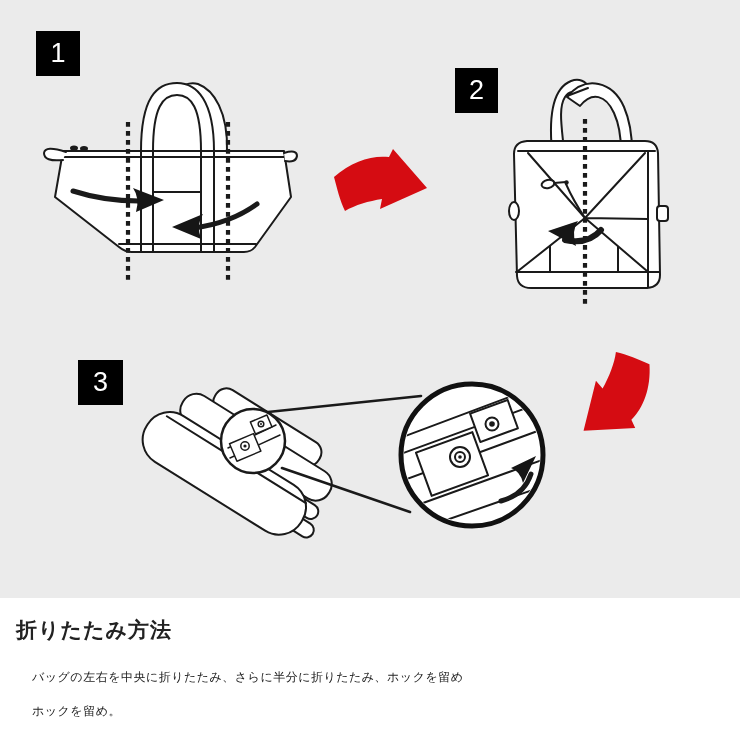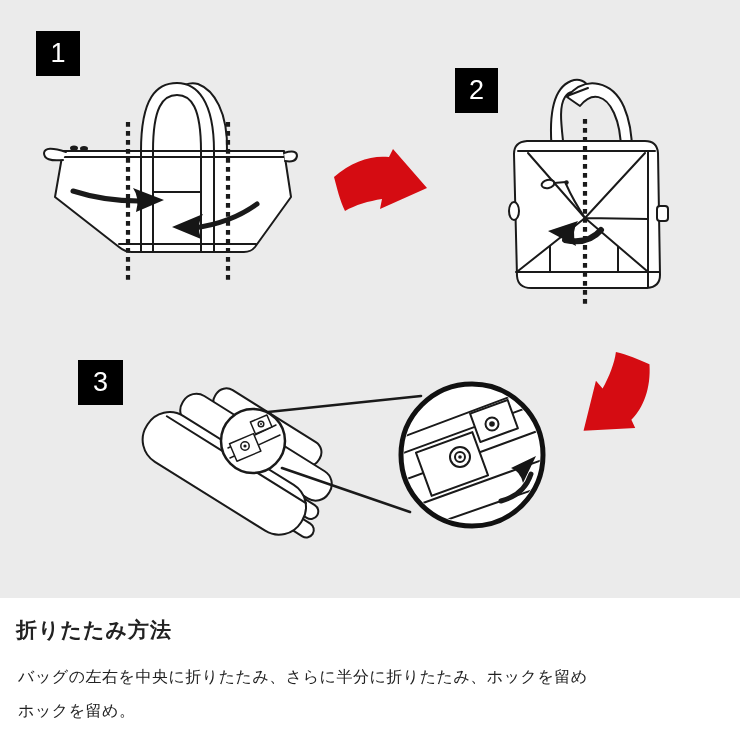--- a/index.html
+++ b/index.html
@@ -14,21 +14,21 @@
     user-select:none;
   }
   .badge-1{left:36px;top:31px;width:44px;height:45px;}
   .badge-2{left:455px;top:68px;width:43px;height:45px;}
   .badge-3{left:78px;top:360px;width:45px;height:45px;}
   .caption{background:#ffffff;width:740px;height:142px;box-sizing:border-box;padding:18px 15px 0 16px;}
   .caption h2{
     margin:0 0 16px 0;font-size:21px;font-weight:600;color:#222222;
     letter-spacing:1px;font-family:Liberation Mono, monospace;
   }
-  .caption p{margin:2px;font-size:16px;line-height:34px;color:#222222;letter-spacing:0.5px;}
+  .caption p{margin:16px;font-size:12px;line-height:34px;color:#222222;letter-spacing:0.5px;}
   .caption .line{display:block;}
 </style>
 </head>
 <body>
 
 <div class="screen">
 
   <div class="stage">
 
     <svg width="740" height="598" viewBox="0 0 740 598">

